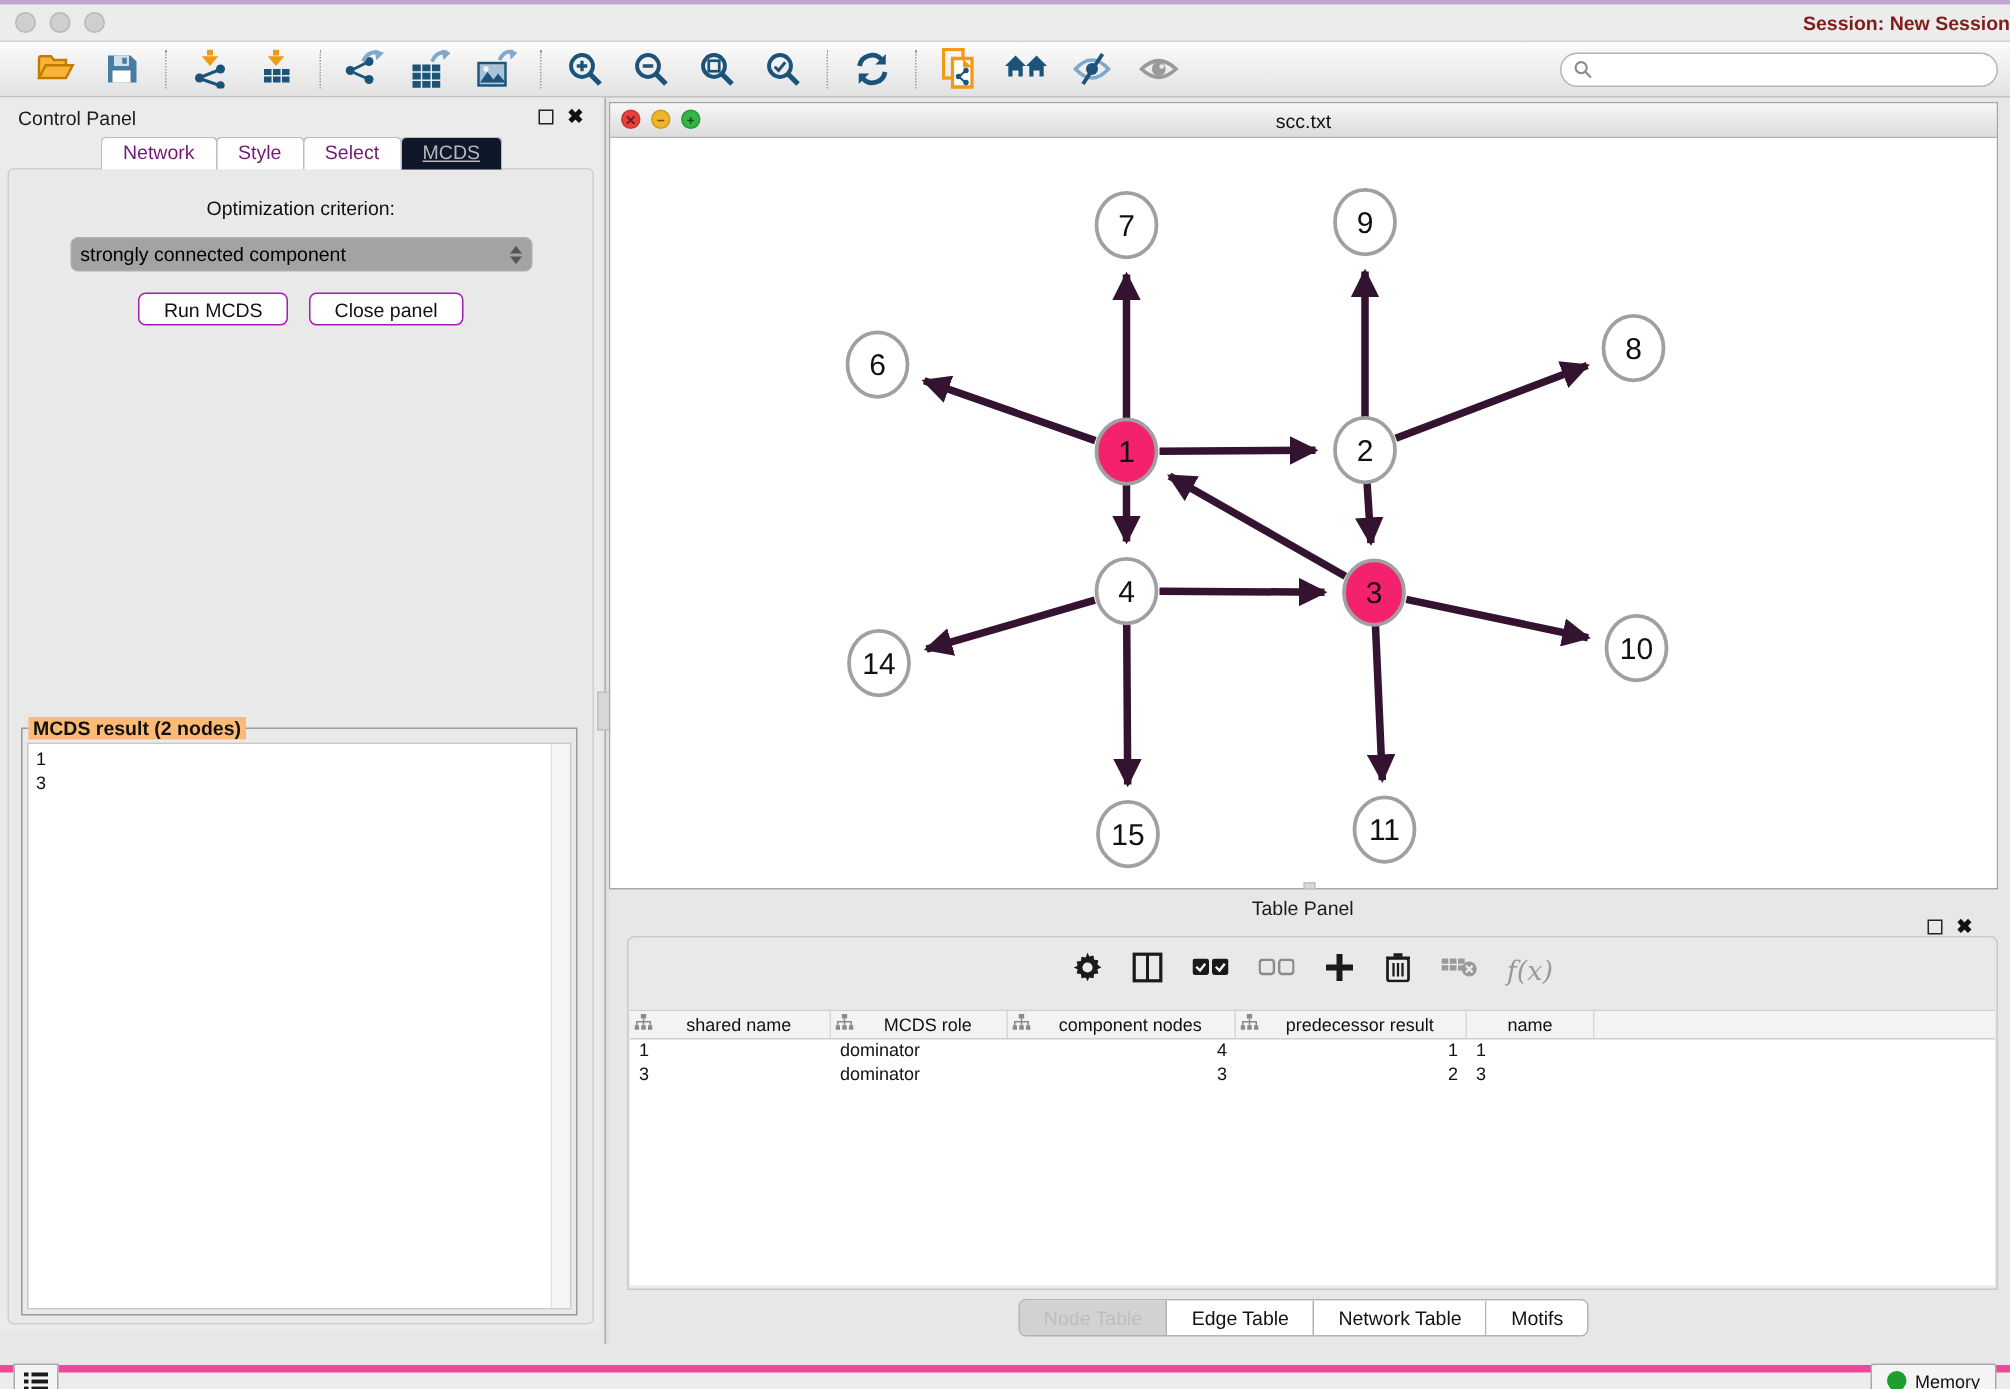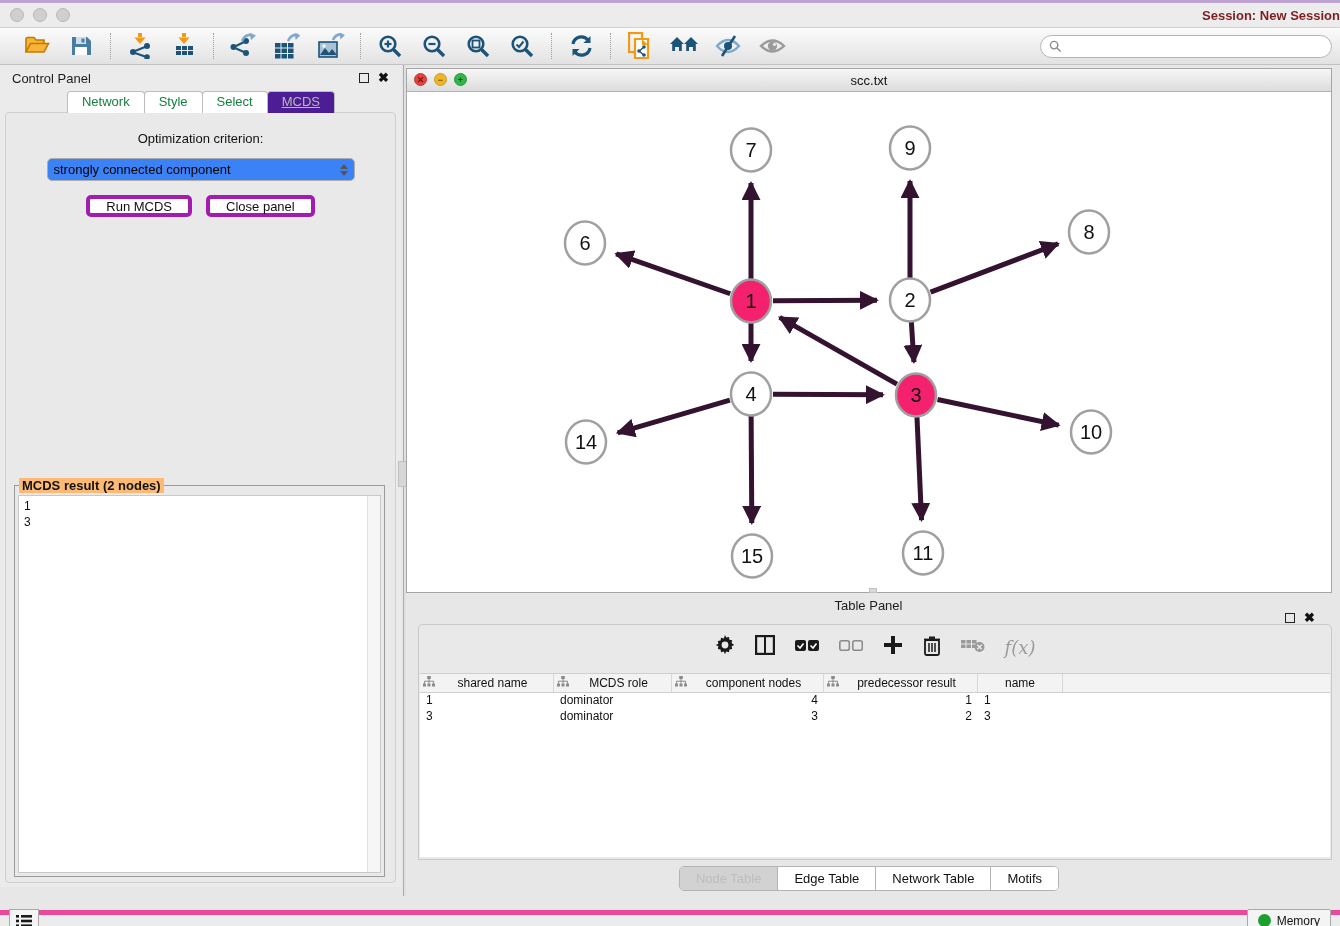--- a/index.html
+++ b/index.html
@@ -25,33 +25,33 @@
               display:flex;align-items:center;padding:0 8px;gap:5px;}
   .search-box input{border:none;outline:none;flex:1;font-size:12px;background:transparent;}
   
   .cpanel{position:absolute;left:0;top:62px;width:401px;height:822px;background:#ebebeb;}
   .panel-head{height:26px;display:flex;align-items:center;padding:0 12px;font-size:13px;color:#1c1c1c;}
   .panel-head .ph-icons{margin-left:auto;display:flex;gap:9px;align-items:center;}
   .float-ic{width:10px;height:10px;border:1.5px solid #222;}
   .close-ic{font-size:13px;font-weight:bold;color:#111;line-height:10px;}
   .cp-tabs{position:relative;display:flex;justify-content:center;gap:0;height:22px;z-index:3;}
   .cp-tab{padding:2px 14px;font-size:13px;background:#fff;border:1px solid #bdbdbd;border-bottom:none;
-          border-radius:4px 4px 0 0;margin-right:-1px;color:#15803d;}
-  .cp-tab.active{background:#4c1d95;color:#b9b9b9;text-decoration:underline;}
+          border-radius:4px 4px 0 0;margin-right:-1px;color:#701a75;}
+  .cp-tab.active{background:#0f172a;color:#b9b9b9;text-decoration:underline;}
   .cp-content{position:absolute;left:5px;right:5px;top:47px;bottom:4px;background:#e9e9e9;
               border:1px solid #cfcfcf;border-radius:4px;}
   .opt-label{margin-top:18px;text-align:center;font-size:13px;color:#111;}
-  .combo{margin:12px auto 0;width:308px;height:23px;background:#3b82f6;border:1px solid #adadad;
+  .combo{margin:12px auto 0;width:308px;height:23px;background:#a3a3a3;border:1px solid #adadad;
          border-radius:5px;display:flex;align-items:center;padding:0 6px;font-size:13px;}
   .combo .stepper{margin-left:auto;display:flex;flex-direction:column;gap:2px;}
   .stepper i{width:0;height:0;border-left:4px solid transparent;border-right:4px solid transparent;}
   .stepper .up{border-bottom:5px solid #555;}
   .stepper .down{border-top:5px solid #555;}
   .btn-row{margin-top:14px;display:flex;justify-content:center;gap:14px;}
-  .push-btn{height:22px;padding:0 16px;background:#fff;border:4px solid #a21caf;border-radius:5px;
+  .push-btn{height:22px;padding:0 16px;background:#fff;border:1px solid #a21caf;border-radius:5px;
             font-size:13px;color:#111;display:flex;align-items:center;}
   .result-box{position:absolute;left:8px;right:10px;top:372px;bottom:5px;border:1px solid #9a9a9a;
               background:#e9e9e9;}
   .result-legend{position:absolute;left:4px;top:-8px;background:#fdba74;padding:0 3px;font-size:13px;color:#111;font-weight:bold;}
   .result-text{position:absolute;left:3px;right:3px;top:9px;bottom:3px;background:#fff;
                border:1px solid #c8c8c8;font-size:12px;color:#111;padding:2px 5px;line-height:16px;
                font-family:"Liberation Sans",sans-serif;}
   .result-scroll{position:absolute;right:0;top:0;bottom:0;width:13px;background:#f6f6f6;border-left:1px solid #e3e3e3;}
   
   .vdivider{position:absolute;left:403px;top:62px;width:3px;height:831px;background:#e0e0e0;border-left:1px solid #ababab;}

